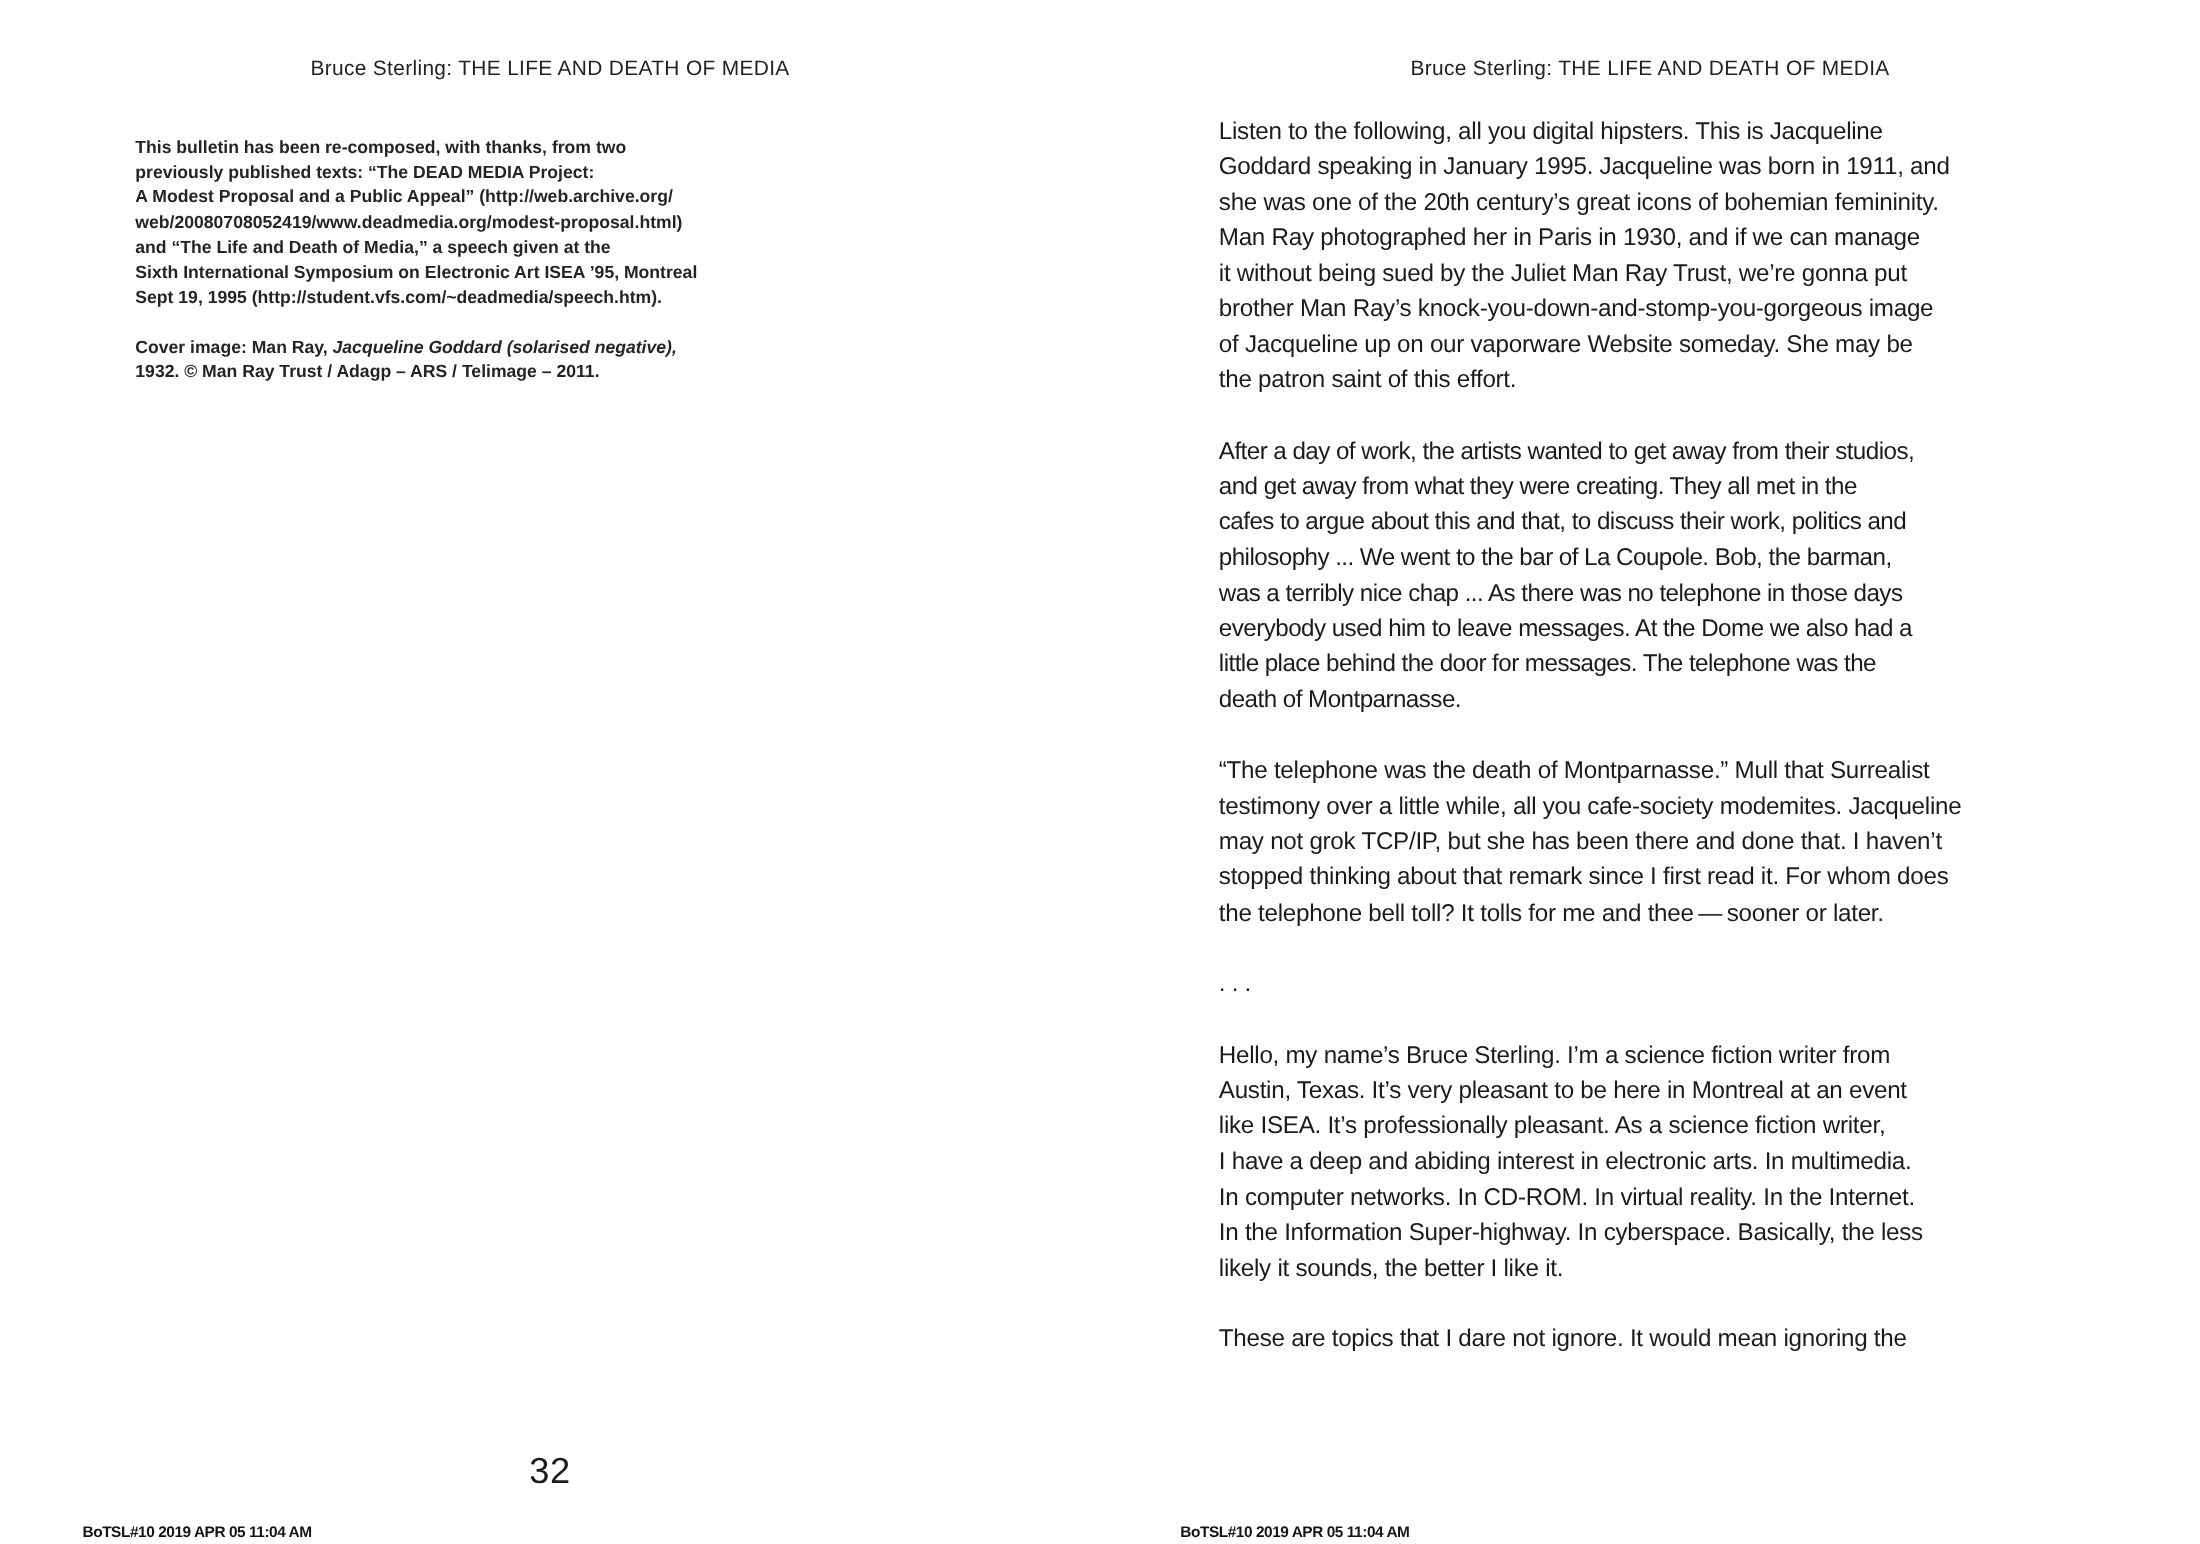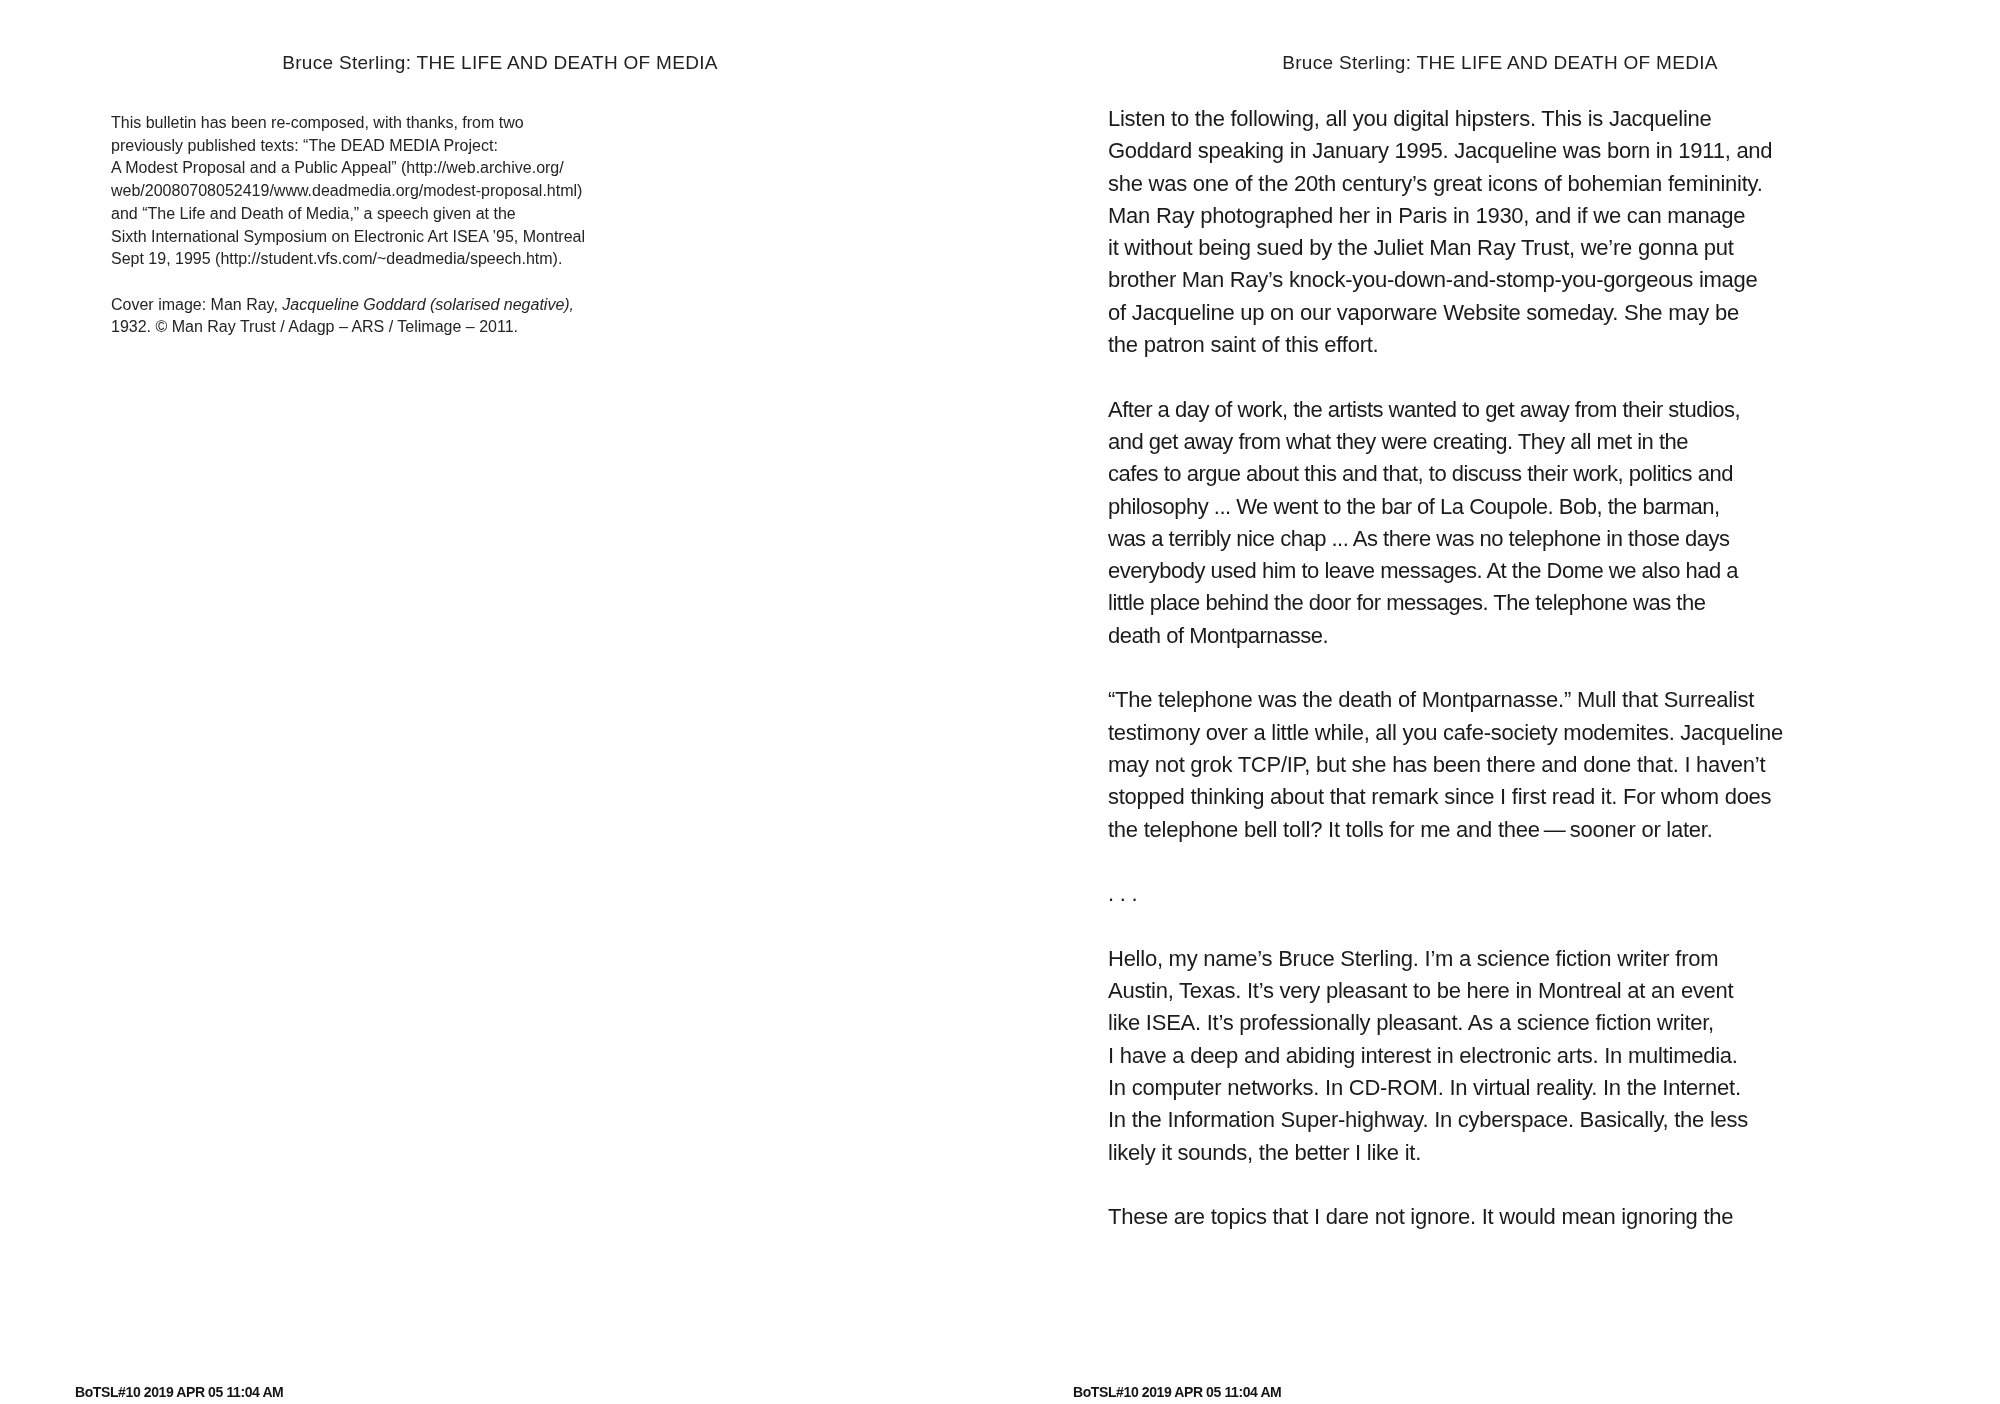--- a/index.html
+++ b/index.html
@@ -28,21 +28,21 @@
   
   .colophon {
     position: absolute;
     left: 111px;
     top: 112px;
     width: 560px;
     font-size: 16px;
     line-height: 22.7px;
     color: #242424;
   }
-  .colophon p { margin: 0; white-space: pre-line; }
+  .colophon p { margin: 12px; white-space: pre-line; font-weight: bold; }
   .colophon p.credit { margin-top: 22.7px; }
   .colophon .em { font-style: italic; }
 
   
   .body-col {
     position: absolute;
     left: 1108px;
     top: 103px;
     width: 840px;
     font-size: 22px;
@@ -92,20 +92,21 @@
 A Modest Proposal and a Public Appeal” (http://web.archive.org/
 web/20080708052419/www.deadmedia.org/modest-proposal.html)
 and “The Life and Death of Media,” a speech given at the
 Sixth International Symposium on Electronic Art ISEA ’95, Montreal
 Sept 19, 1995 (http://student.vfs.com/~deadmedia/speech.htm).</p>
     <p class="credit"><span>Cover image: Man Ray, </span><span class="em">Jacqueline Goddard (solarised negative),</span><span>
 1932. © Man Ray Trust / Adagp – ARS / Telimage – 2011.</span></p>
   </div>
 
   <div class="imprint imprint-left">BoTSL#10 2019 APR 05 11:04 AM</div>
+  <div class="page-num num-left">32</div>
 
   <div class="running-header header-right">Bruce Sterling: THE LIFE AND DEATH OF MEDIA</div>
 
   <div class="body-col">
     <p>Listen to the following, all you digital hipsters. This is Jacqueline
 Goddard speaking in January 1995. Jacqueline was born in 1911, and
 she was one of the 20th century’s great icons of bohemian femininity.
 Man Ray photographed her in Paris in 1930, and if we can manage
 it without being sued by the Juliet Man Ray Trust, we’re gonna put
 brother Man Ray’s knock-you-down-and-stomp-you-gorgeous image

